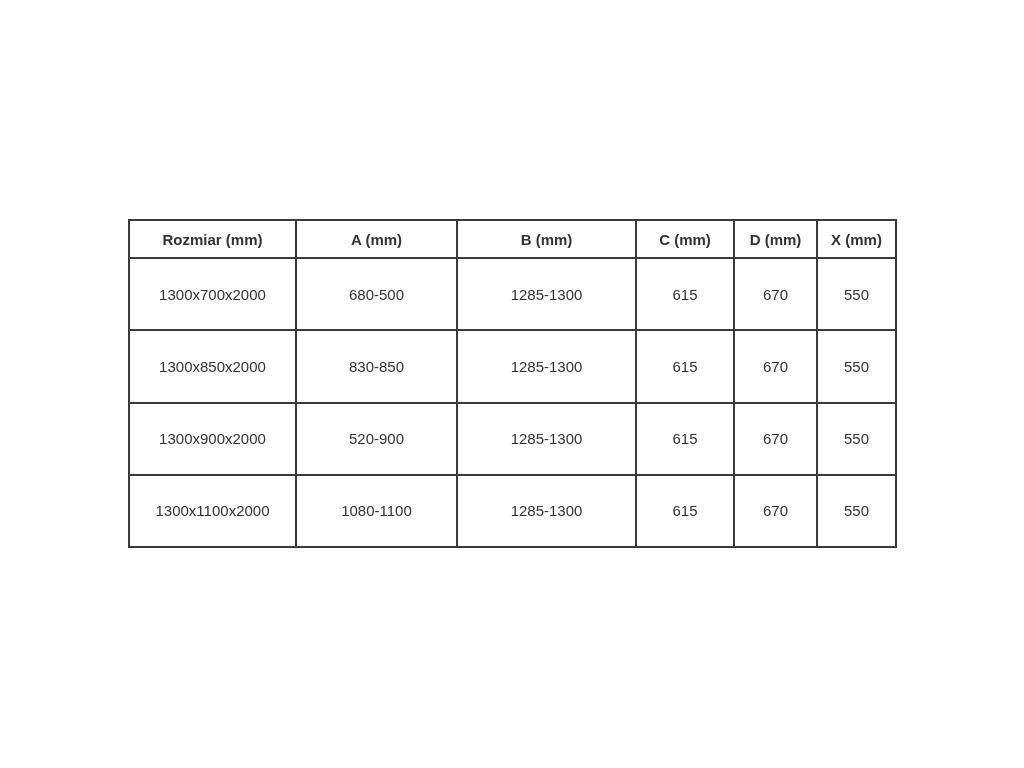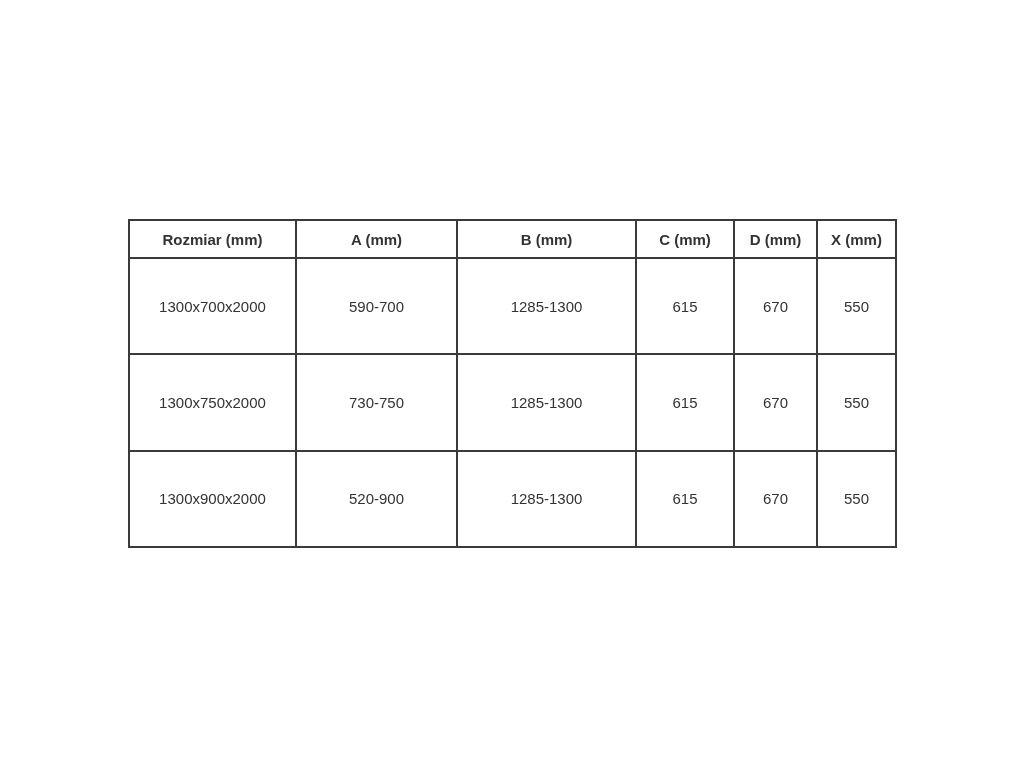--- a/index.html
+++ b/index.html
@@ -65,37 +65,45 @@
           <th>A (mm)</th>
           <th>B (mm)</th>
           <th>C (mm)</th>
           <th>D (mm)</th>
           <th>X (mm)</th>
         </tr>
     </thead>
     <tbody id="table-body">
         <tr>
           <td>1300x700x2000</td>
-          <td>590-700</td>
+          <td>680-500</td>
           <td>1285-1300</td>
           <td>615</td>
           <td>670</td>
           <td>550</td>
         </tr>
         <tr>
-          <td>1300x750x2000</td>
-          <td>730-750</td>
+          <td>1300x850x2000</td>
+          <td>830-850</td>
           <td>1285-1300</td>
           <td>615</td>
           <td>670</td>
           <td>550</td>
         </tr>
         <tr>
           <td>1300x900x2000</td>
           <td>520-900</td>
           <td>1285-1300</td>
           <td>615</td>
           <td>670</td>
           <td>550</td>
         </tr>
+        <tr>
+          <td>1300x1100x2000</td>
+          <td>1080-1100</td>
+          <td>1285-1300</td>
+          <td>615</td>
+          <td>670</td>
+          <td>550</td>
+        </tr>
       </tbody>
   </table>
 </div>
 
 </body></html>

